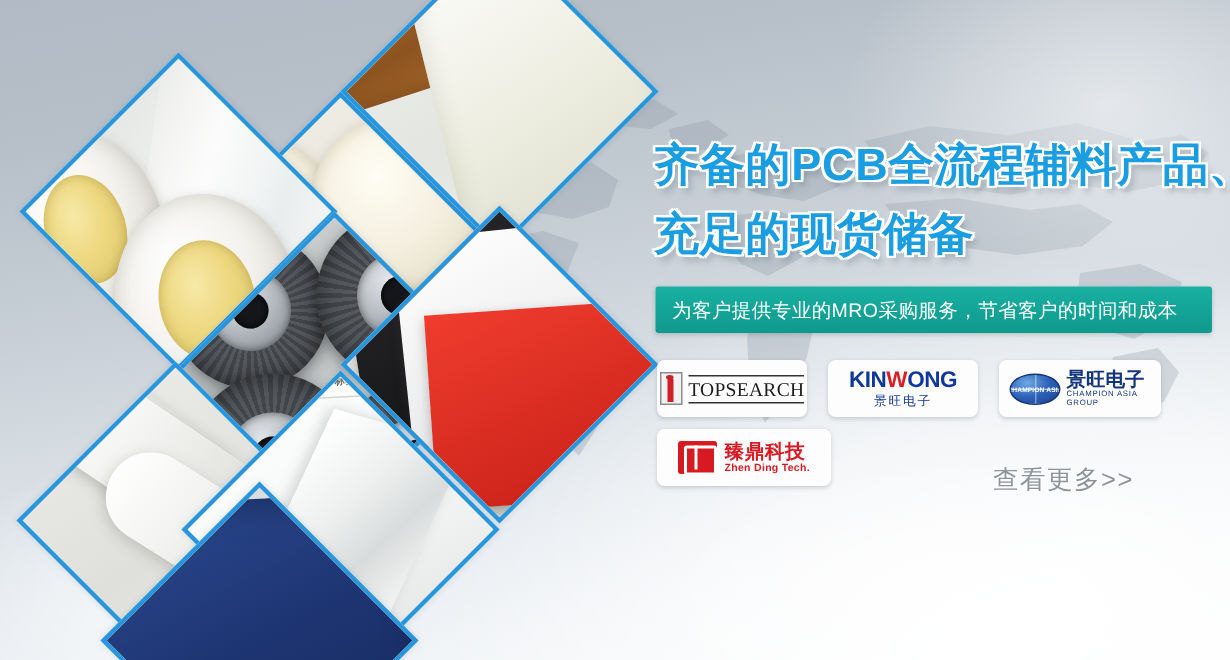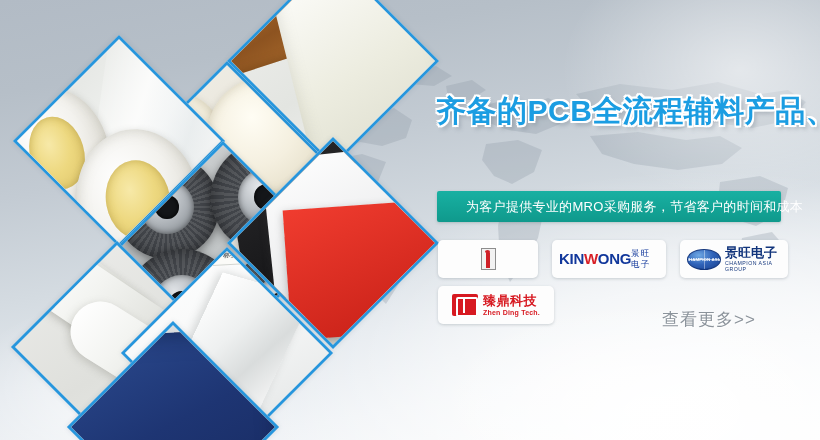--- a/index.html
+++ b/index.html
@@ -183,42 +183,41 @@
       -1.6px -1.6px 0 #ffffff,  1.6px -1.6px 0 #ffffff,
       -1.6px  1.6px 0 #ffffff,  1.6px  1.6px 0 #ffffff,
       -1.6px 0 0 #ffffff, 1.6px 0 0 #ffffff,
       0 -1.6px 0 #ffffff, 0 1.6px 0 #ffffff,
       3px 4px 4px rgba(95,110,125,.42);
   }
   .headline .l2 { display:block; }
 
   .subbar {
     position:absolute; left:7px; top:191px;
-    width:344px; height:31px;
+    width:371px; height:31px;
     background:linear-gradient(180deg,#19b0a2 0%,#13a496 55%,#0f998c 100%);
     border-radius:2px;
     box-shadow:0 1px 3px rgba(50,90,90,.25);
-    padding-left:18px;
   }
   .subbar span {
     display:block; padding:0 11px; line-height:31px;
     font-size:13px; color:#ffffff; letter-spacing:.3px; white-space:nowrap;
   }
 
   
   .logos { position:absolute; left:8px; top:240px; width:380px; }
   .logo-row { display:flex; gap:14px; margin-bottom:8px; }
   .logo {
     height:38px; background:#fdfdfd; border-radius:5px;
     box-shadow:0 1px 3px rgba(80,95,110,.26);
     display:flex; align-items:center; justify-content:center;
     padding:0 7px;
   }
   .logo-topsearch { width:100px; }
-  .logo-kinwong  { width:114px; flex-direction:row; gap:0; }
+  .logo-kinwong  { width:100px; flex-direction:column; gap:0; }
   .logo-champion { width:108px; }
   .logo-zhending { width:116px; }
 
   
   .ts { display:flex; align-items:center; gap:4px; }
   .ts-mark { width:15px; height:22px; background:#f2f2f2; border:1px solid #8d8d8d;
     position:relative; flex:none; }
   .ts-mark::after { content:""; position:absolute; left:4px; top:3px; width:4px; height:16px;
     background:#cf2027; border-radius:1px 1px 0 0; }
   .ts-mark::before { content:""; position:absolute; left:3.5px; top:0.5px; width:5px; height:3px;
@@ -381,33 +380,35 @@
         </div>
       </div>
     </div>
 
   </div>
 
   <div class="content">
 
     <div class="headline">
       <span>齐备的PCB全流程辅料产品、</span>
+      <span class="l2">充足的现货储备</span>
     </div>
 
     <div class="subbar">
       <span>为客户提供专业的MRO采购服务，节省客户的时间和成本</span>
     </div>
 
     <div class="logos">
 
       <div class="logo-row">
 
         <div class="logo logo-topsearch">
           <span class="ts">
             <span class="ts-mark"></span>
+            <span class="ts-txt">TOPSEARCH</span>
           </span>
         </div>
 
         <div class="logo logo-kinwong">
           <span class="kw-top"><span>KIN</span><span class="w">W</span><span>ONG</span></span>
           <span class="kw-sub">景旺电子</span>
         </div>
 
         <div class="logo logo-champion">
           <span class="ca">

